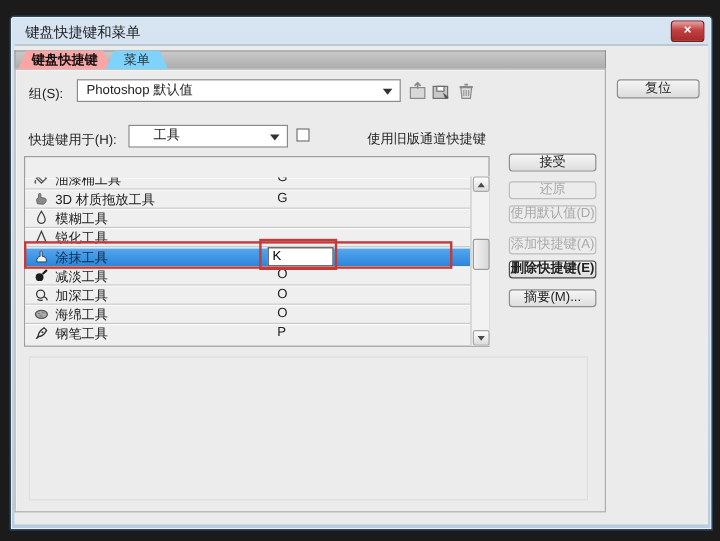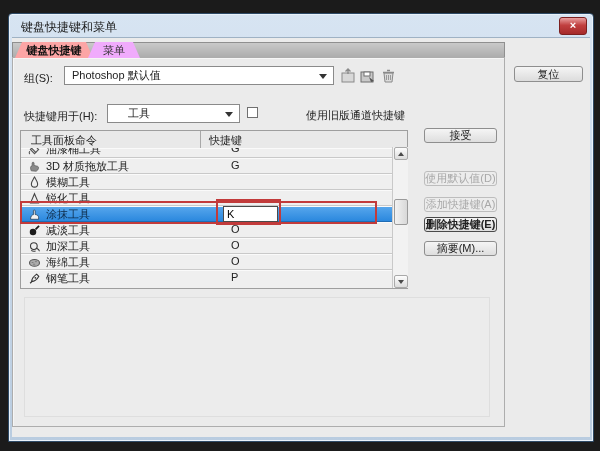--- a/index.html
+++ b/index.html
@@ -16,21 +16,21 @@
        color:#fff;font-size:11px;font-weight:bold;text-align:center;line-height:15px;cursor:default;}
   .client{position:absolute;left:3px;top:23px;right:3px;bottom:4px;background:#ebebeb;border-top:1px solid #9fb2c4;}
   
   .abs{position:absolute;}
   .lbl{font-size:11px;color:#222;}
   
   .tabstrip{left:12px;top:42px;width:491px;height:16px;background:linear-gradient(#c9c9c9,#a9a9a9);border:1px solid #8f8f8f;border-bottom:none;}
   .tab{position:absolute;bottom:0;height:16px;font-size:11px;text-align:center;line-height:16px;
        clip-path:polygon(7px 0,calc(100% - 7px) 0,100% 100%,0 100%);}
   .tab.active{left:3px;width:78px;background:#fca5a5;color:#111;font-weight:bold;}
-  .tab.inactive{left:76px;width:52px;background:#f0abfc;color:#333;}
+  .tab.inactive{left:76px;width:52px;background:#7dd3fc;color:#333;}
   .tabpanel{left:12px;top:57px;width:491px;height:368px;background:#ebebeb;border:1px solid #adadad;box-shadow:inset 1px 1px 0 #f6f6f6;}
   
   .dd{background:#fff;border:1px solid #8a8a8a;font-size:11px;color:#222;line-height:17px;padding-left:7px;box-sizing:border-box;}
   .dd .arrow{position:absolute;right:6px;top:7px;width:0;height:0;border-left:4px solid transparent;border-right:4px solid transparent;border-top:5px solid #333;}
   
   .seticon{width:17px;height:16px;}
   
   .cb{width:11px;height:11px;background:#fff;border:1px solid #707070;box-sizing:border-box;}
   
   .tbl{left:20px;top:130px;width:388px;height:159px;background:#efefef;border:1px solid #9e9e9e;box-sizing:border-box;}
@@ -115,25 +115,20 @@
 
   <div class="abs lbl" style="left:24px;top:109px;">快捷键用于(H):</div>
   <div class="abs dd" style="left:107px;top:104px;width:133px;height:19px;padding-left:20px;">
     <span>工具</span>
     <span class="arrow"></span>
   </div>
   <div class="abs cb" style="left:247px;top:107px;"></div>
   <div class="abs lbl" style="left:262px;top:108px;margin-left:44px;">使用旧版通道快捷键</div>
 
   <div class="abs tbl">
-    <div class="thead">
-      <span class="c1">工具面板命令</span>
-      <span class="c2">快捷键</span>
-      <span class="vdiv"></span>
-    </div>
 
     <div class="trow clip" style="top:17px;">
       <div class="inner">
         <span class="ticon">
           <svg width="13" height="13" viewBox="0 0 12 12">
               <path d="M2.2 6 L6 2.2 L9.8 6 L6 9.8 Z" fill="none" stroke="#555"></path>
               <path d="M3 4.5 L7.5 9" stroke="#555"></path>
               <path d="M1.6 7.5 q-1 2 .2 2.6" fill="none" stroke="#555"></path>
             </svg>
         </span>
@@ -238,20 +233,21 @@
         <span class="tri-dn"></span>
       </div>
   </div>
 
   <div class="redbox" style="left:20px;top:201px;width:357px;height:23px;"></div>
   <div class="redbox" style="left:216px;top:199px;width:65px;height:26px;"></div>
 
   <div class="abs infobox"></div>
 
   <div class="btn" style="top:128px;">接受</div>
+  <div class="btn disabled" style="top:151px;">还原</div>
   <div class="btn disabled" style="top:171px;">使用默认值(D)</div>
   <div class="btn strong" style="top:217px;">删除快捷键(E)</div>
   <div class="btn disabled" style="top:197px;">添加快捷键(A)</div>
   <div class="btn" style="top:241px;">摘要(M)...</div>
 
   <div class="dlgbtn" style="top:66px;">复位</div>
 
 </div>
 
 </body></html>

